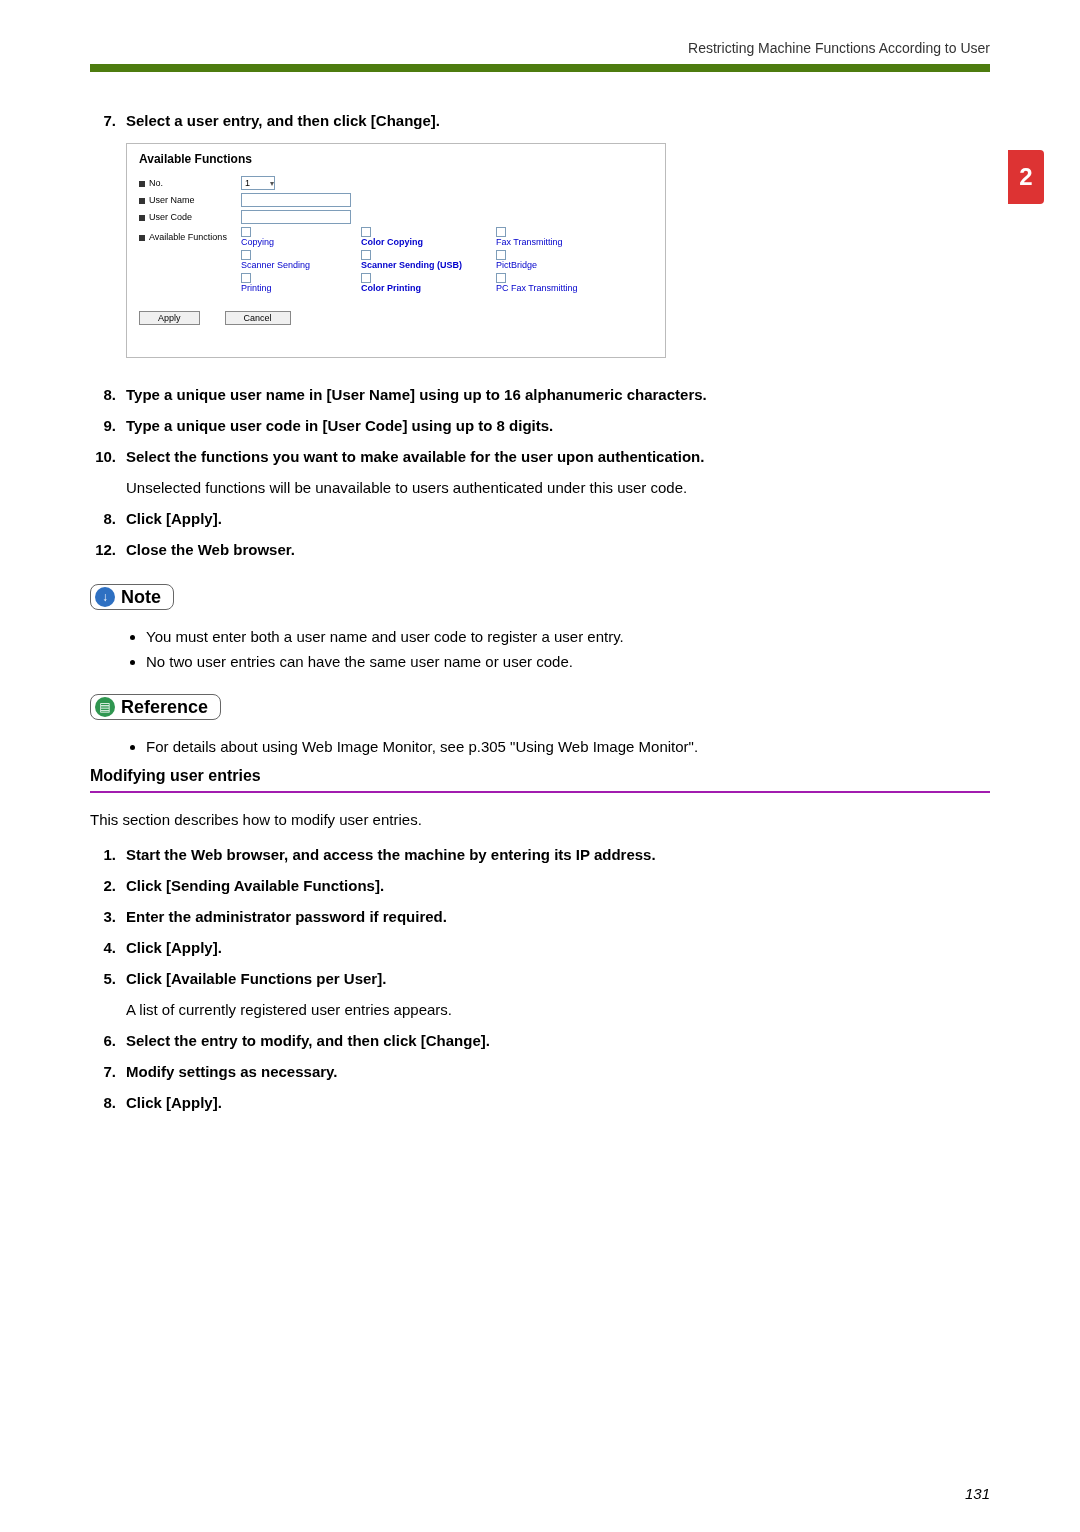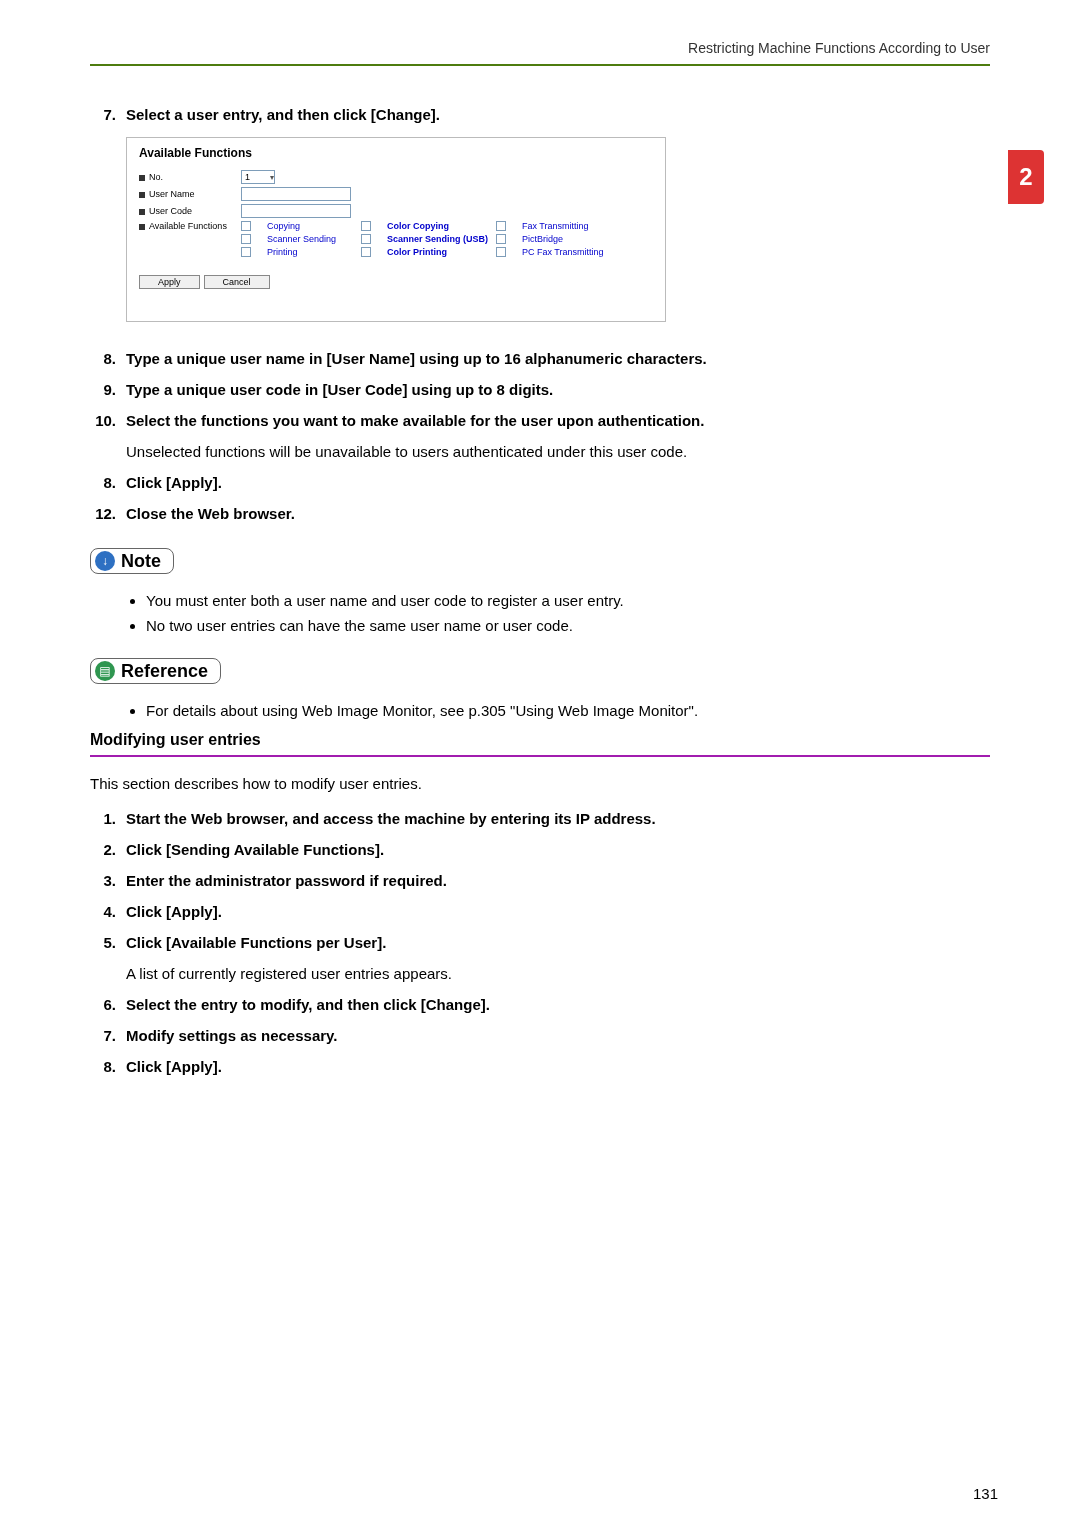--- a/index.html
+++ b/index.html
@@ -1,49 +1,49 @@
 <!DOCTYPE html>
 <html><head>
 <meta charset="utf-8">
 <style>
 * { box-sizing: border-box; margin: 0; padding: 0; }
 body { background: #fff; font-family: Arial, Helvetica, sans-serif; width: 1080px; height: 1532px; position: relative; color: #000; }
 .page { padding: 40px 90px 30px 90px; }
-.header-line { border-bottom: 2px solid #4d7c0f; padding-bottom: 8px; margin-bottom: 40px; text-align: right; font-size: 14px; color: #333; }
+.header-line { border-bottom: 8px solid #4d7c0f; padding-bottom: 8px; margin-bottom: 40px; text-align: right; font-size: 14px; color: #333; }
 .step { margin-bottom: 14px; display: flex; }
 .step-num { width: 36px; text-align: right; font-weight: bold; font-size: 15px; padding-right: 10px; flex-shrink: 0; }
 .step-text { font-weight: bold; font-size: 15px; flex: 1; }
 .step-desc { margin-left: 36px; font-size: 15px; margin-bottom: 14px; margin-top: 4px; }
 .screenshot-box { border: 1px solid #bbb; margin-left: 36px; margin-bottom: 28px; width: 540px; padding: 8px 16px 32px 12px; }
 .panel-title { font-size: 12px; font-weight: bold; margin-bottom: 10px; }
 .panel-row { display: flex; font-size: 9px; margin: 3px 0; align-items: center; }
 .panel-label { width: 102px; color: #000; }
 .panel-dot { display: inline-block; width: 6px; height: 6px; background: #333; margin-right: 4px; vertical-align: middle; }
 .sel { width: 34px; height: 14px; border: 1px solid #7e9db9; font-size: 9px; display: inline-flex; align-items: center; padding-left: 3px; background: #fff; }
 .inp { width: 110px; height: 14px; border: 1px solid #7e9db9; background: #fff; }
 .func-row { display: flex; font-size: 9px; margin: 3px 0; align-items: center; }
 .func-spacer { width: 102px; }
-.func-col { display: flex; gap: 16px; }
+.func-col { display: flex; gap: 0; flex-direction: column; }
 .col1 { width: 120px; }
 .col2 { width: 135px; font-weight: bold; }
 .col3 { width: 120px; }
 .chk { width: 10px; height: 10px; border: 1px solid #7e9db9; background: #fff; flex-shrink: 0; }
 .func-col span { color: #0000cc; }
-.btnrow { margin-top: 18px; display: flex; gap: 4px; }
+.btnrow { margin-top: 18px; display: flex; gap: 25px; }
 .btn { font-size: 9px; border: 1px solid #888; background: #f0f0f0; padding: 1px 18px; }
 .nbox { display: inline-flex; align-items: center; border: 1px solid #666; border-radius: 8px; padding-right: 12px; margin: 12px 0 10px 0; }
 .nbadge { display: inline-flex; width: 20px; height: 20px; border-radius: 50%; color: #fff; align-items: center; justify-content: center; font-size: 12px; margin: 2px 6px 2px 4px; }
 .note-b { background: #2e70c2; }
 .ref-b { background: #2f9650; }
 .nbox-label { font-weight: bold; font-size: 18px; }
 .bullet-list { margin: 0 0 12px 36px; }
 .bullet-list li { font-size: 15px; margin: 8px 0; list-style: disc; margin-left: 20px; }
 .section-head { font-weight: bold; font-size: 16px; margin-top: 12px; margin-bottom: 6px; border-bottom: 2px solid #a21caf; padding-bottom: 6px; }
 .section-intro { font-size: 15px; margin: 18px 0 18px 0; }
-.page-num { position: absolute; bottom: 30px; right: 82px; font-size: 15px; }
+.page-num { position: absolute; bottom: 30px; right: 90px; font-size: 15px; font-style: italic; }
 .side-tab { position: absolute; right: 36px; top: 150px; width: 36px; height: 54px; background: #d33; color: #fff; display: flex; align-items: center; justify-content: center; font-size: 24px; font-weight: bold; border-radius: 0 4px 4px 0; }
 </style>
 </head>
 <body>
 
 <div class="side-tab">2</div>
 
 <div class="page">
 
   <div class="header-line">Restricting Machine Functions According to User</div>

